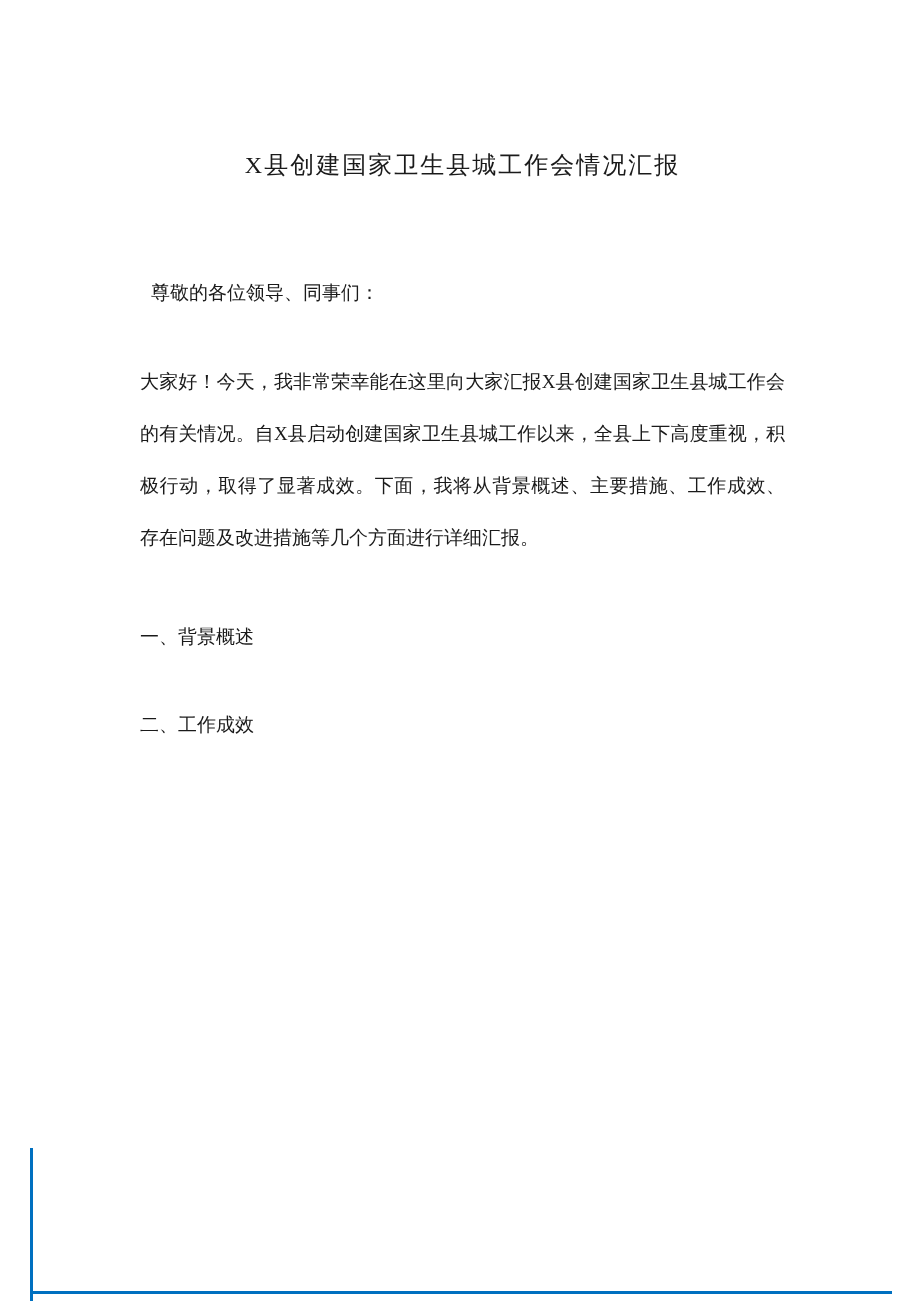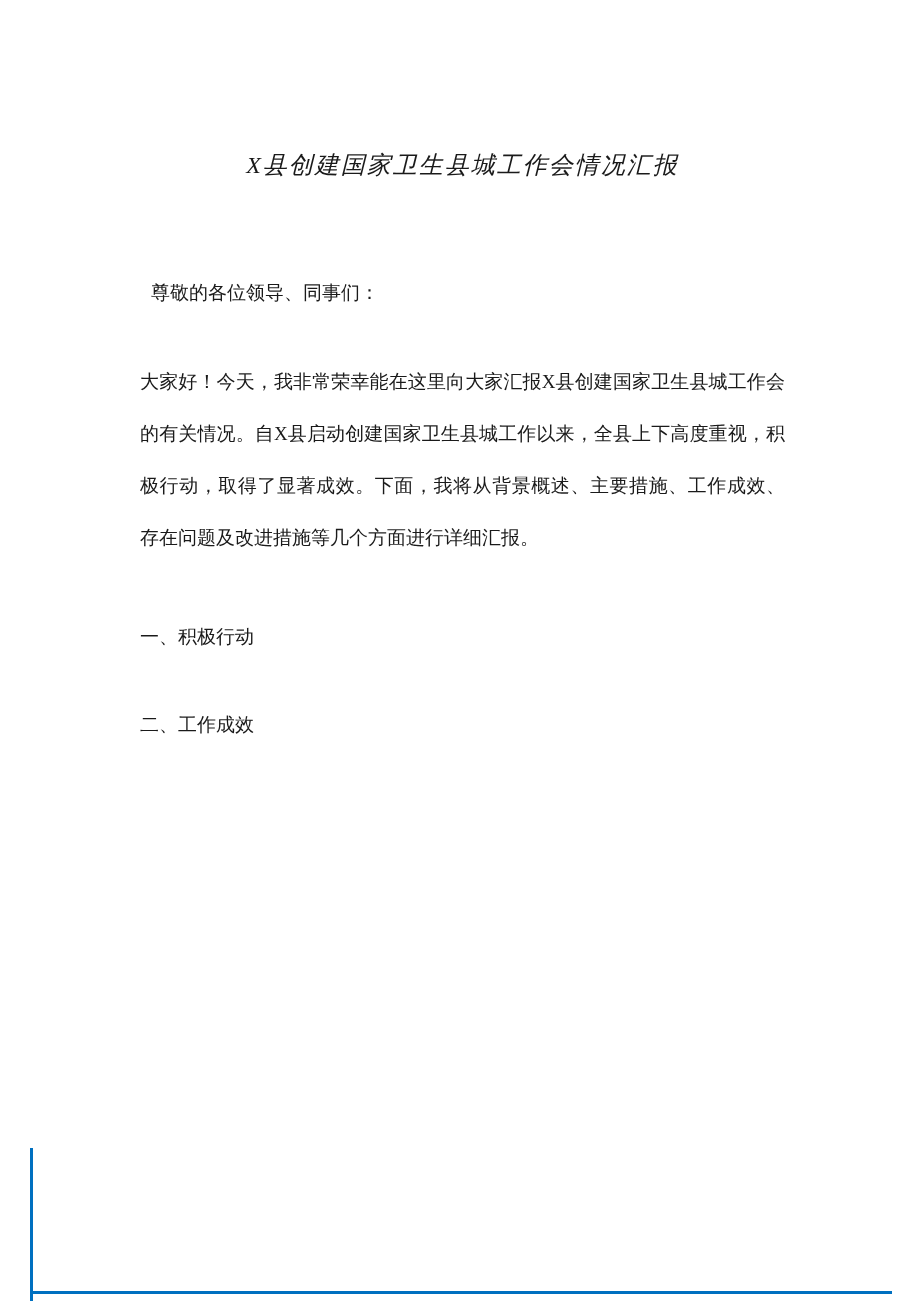--- a/index.html
+++ b/index.html
@@ -19,21 +19,20 @@
     top: 148px;
     width: 645px;
   }
   .doc-title {
     font-size: 24px;
     font-weight: 400;
     text-align: center;
     letter-spacing: 2px;
     margin: 0;
     line-height: 34px;
-    font-style: italic;
   }
   .salutation {
     margin: 96px 0 0 11px;
     font-size: 19px;
     line-height: 30px;
   }
   .para-spaced {
     margin: 48px 0 0 0;
     font-size: 19px;
     line-height: 52px;
@@ -72,21 +71,21 @@
 <body>
 
 <div class="content">
 
   <h1 class="doc-title">X县创建国家卫生县城工作会情况汇报</h1>
 
   <p class="salutation">尊敬的各位领导、同事们：</p>
 
   <p class="para-spaced">大家好！今天，我非常荣幸能在这里向大家汇报X县创建国家卫生县城工作会的有关情况。自X县启动创建国家卫生县城工作以来，全县上下高度重视，积极行动，取得了显著成效。下面，我将从背景概述、主要措施、工作成效、存在问题及改进措施等几个方面进行详细汇报。</p>
 
-  <h2 class="section-heading">一、积极行动</h2>
+  <h2 class="section-heading">一、背景概述</h2>
 
 
   <h2 class="section-heading">二、工作成效</h2>
 
 
 </div>
 
 <div class="frame-left"></div>
 
 <div class="frame-bottom"></div>

